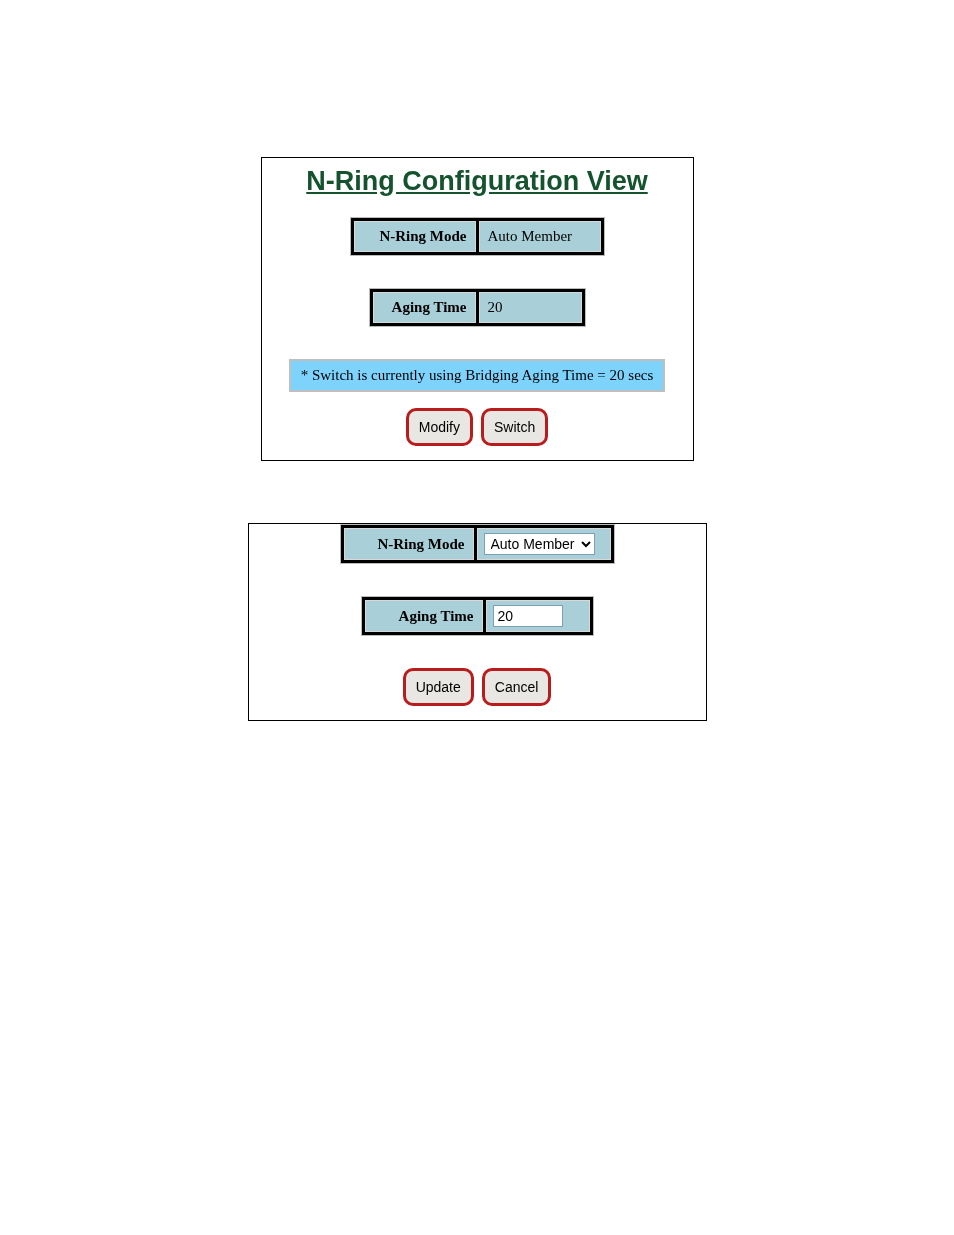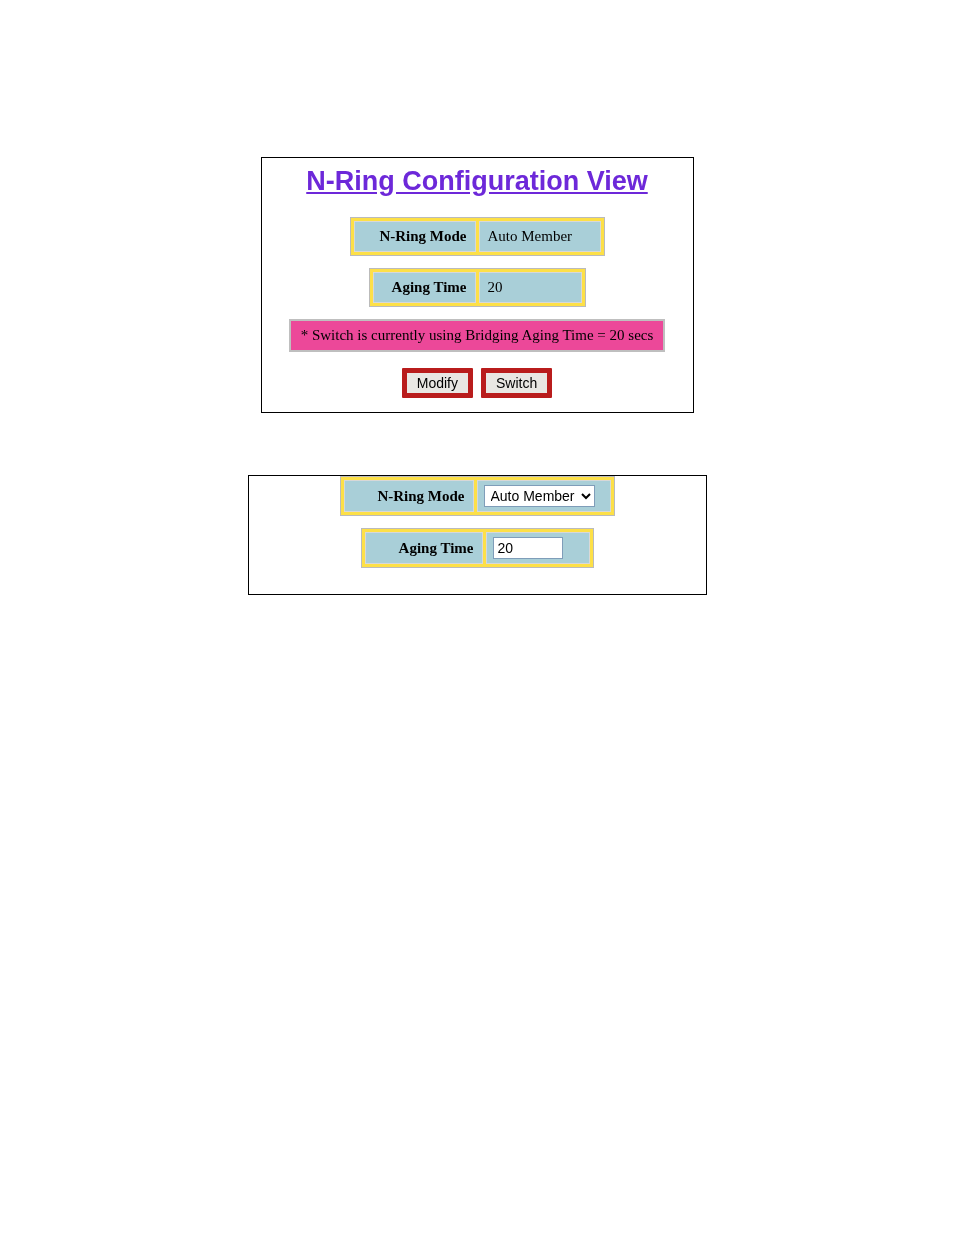--- a/index.html
+++ b/index.html
@@ -14,29 +14,29 @@
     margin-left: auto;
     margin-right: auto;
     box-sizing: border-box;
     text-align: center;
     padding-bottom: 14px;
   }
   .panel h1 {
     font-family: Verdana, Arial, sans-serif;
     font-size: 27px;
     font-weight: bold;
-    color: #6d28d9;
+    color: #14532d;
     text-decoration: underline;
     margin: 8px 0 20px 0;
   }
   .row-table {
-    margin: 0 auto 12px auto;
+    margin: 0 auto 32px auto;
     border-collapse: separate;
     border-spacing: 3px;
-    background: #fde047;
+    background: #000000;
     border: 1px solid #bbb;
   }
   .row-table td {
     background: #a9cfd8;
     border: 1px solid #d8d8d8;
     font-family: "Times New Roman", Times, serif;
     font-size: 15px;
     vertical-align: middle;
   }
   .row-table .label-cell {
@@ -44,36 +44,36 @@
     text-align: right;
     padding: 6px 8px;
   }
   .row-table .value-cell {
     text-align: left;
     padding: 6px 8px;
   }
   .status-box {
     margin: 0 auto 16px auto;
     border: 2px solid #bfbfbf;
-    background: #ec4899;
+    background: #7dd3fc;
     font-family: "Times New Roman", Times, serif;
     font-size: 15px;
     padding: 6px 10px;
     display: inline-block;
   }
   .btn-row {
     text-align: center;
   }
   .btn {
     font-family: Arial, sans-serif;
     font-size: 14px;
     background: #e9e7e3;
-    border: 5px solid #b91c1c;
-    border-radius: 1px;
-    padding: 2px 10px;
+    border: 3px solid #b91c1c;
+    border-radius: 10px;
+    padding: 8px 10px;
     margin: 0 2px;
     cursor: pointer;
   }
   .select-wrap {
     display: inline-block;
     background: #fff;
     border: 1px solid #7f9db9;
     font-family: Arial, sans-serif;
     font-size: 14px;
     padding: 0;
@@ -150,13 +150,17 @@
     <tbody>
         <tr>
       <td class="label-cell" style="width:100px;">Aging Time</td>
       <td class="value-cell" style="width:90px;">
         <input type="text" class="text-input" value="20" style="">
       </td>
     </tr>
   </tbody>
     </table>
 
+  <div class="btn-row">
+    <button class="btn">Update</button>
+    <button class="btn">Cancel</button>
+  </div>
 </div>
 
 </body></html>

